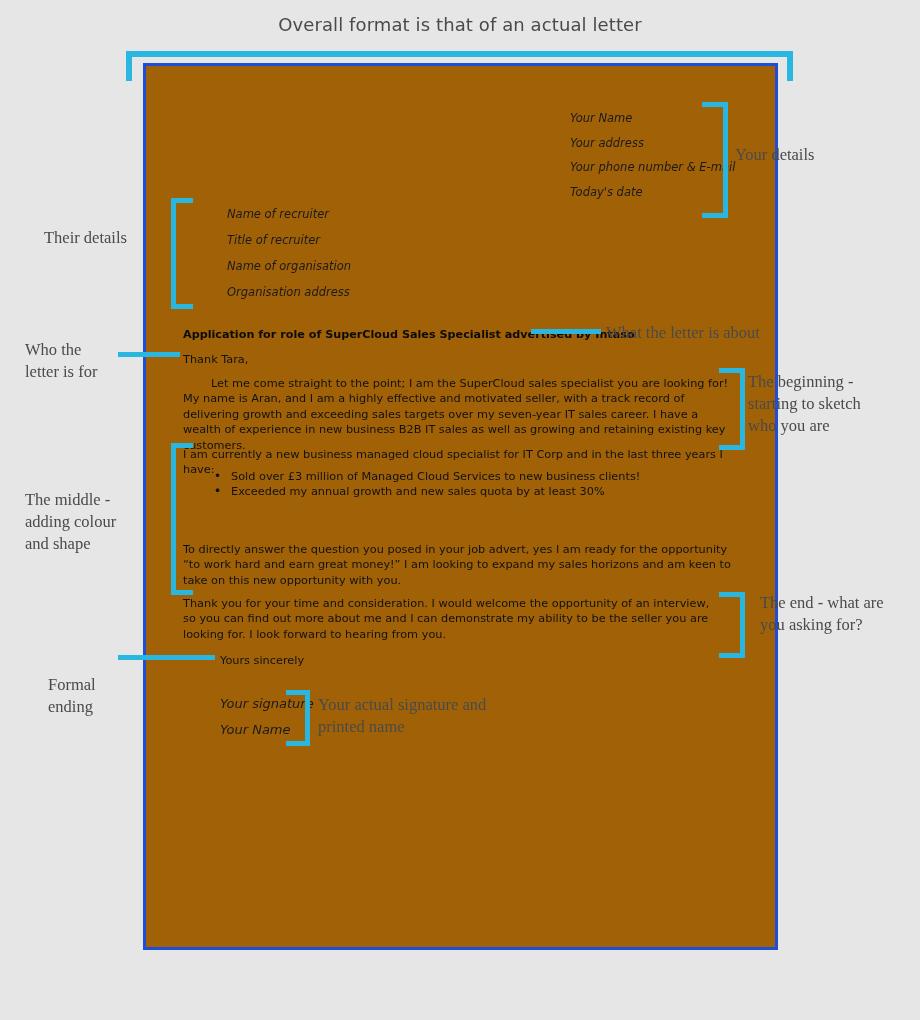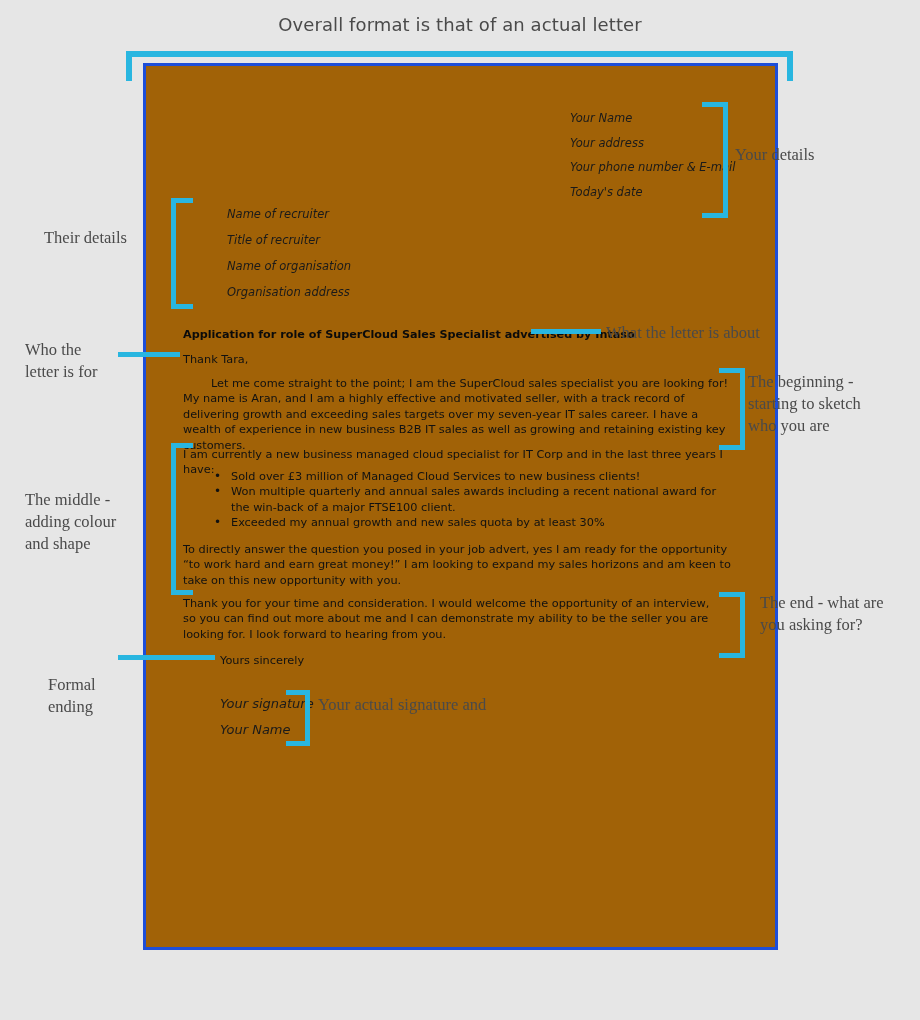--- a/index.html
+++ b/index.html
@@ -237,21 +237,20 @@
 
     <div id="para-lead-in" class="body-text">I am currently a new business managed cloud specialist for IT Corp and in the last three years I have:</div>
 
     <ul id="bullet-list" class="body-text">
       <li>
         <span class="dot">•</span>
         <span>Sold over £3 million of Managed Cloud Services to new business clients!</span>
       </li>
       <li>
         <span class="dot">•</span>
-        <span>Won multiple quarterly and annual sales awards including a recent national award for the win-back of a major FTSE100 client.</span>
       </li>
       <li>
         <span class="dot">•</span>
         <span>Exceeded my annual growth and new sales quota by at least 30%</span>
       </li>
     </ul>
 
     <div id="para-answer" class="body-text">To directly answer the question you posed in your job advert, yes I am ready for the opportunity “to work hard and earn great money!”  I am looking to expand my sales horizons and am keen to take on this new opportunity with you.</div>
 
     <div class="bracket-left" style="left:25px; top:377px; width:22px; height:152px;"></div>
@@ -300,15 +299,16 @@
   </div>
 
   <div class="annot" style="left:48px; top:638px;margin-top:36px;">
     <div>Formal</div>
     <div>ending</div>
   </div>
   <div class="connector" style="left:118px; top:655px; width:97px;"></div>
 
   <div class="annot right" style="left:318px; top:694px;">
     <div>Your actual signature and</div>
+    <div>printed name</div>
   </div>
 
 </div>
 
 </body></html>

